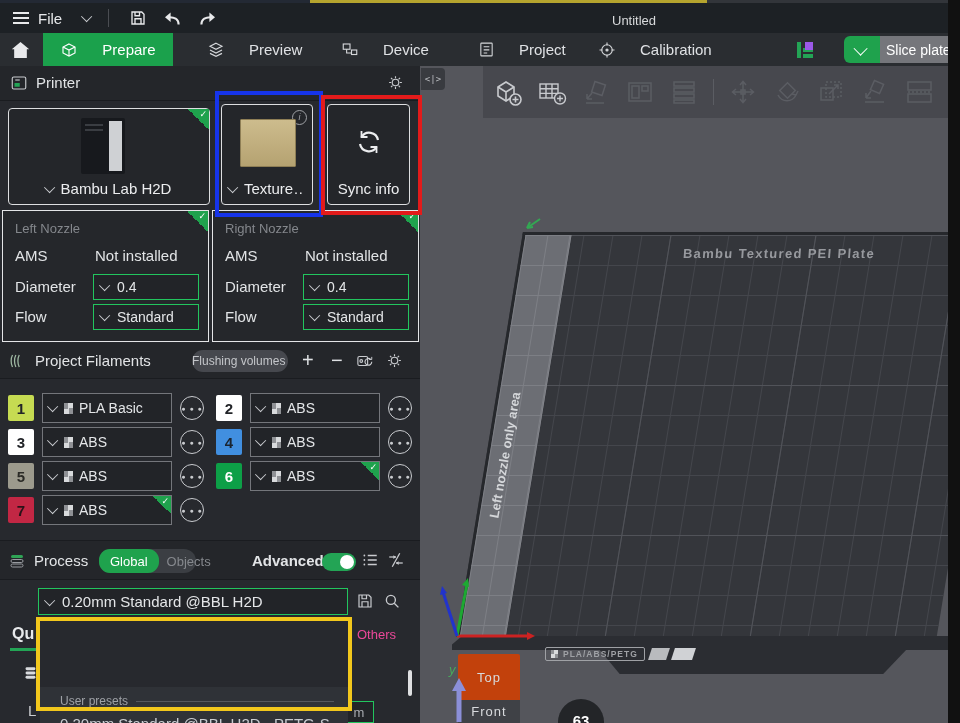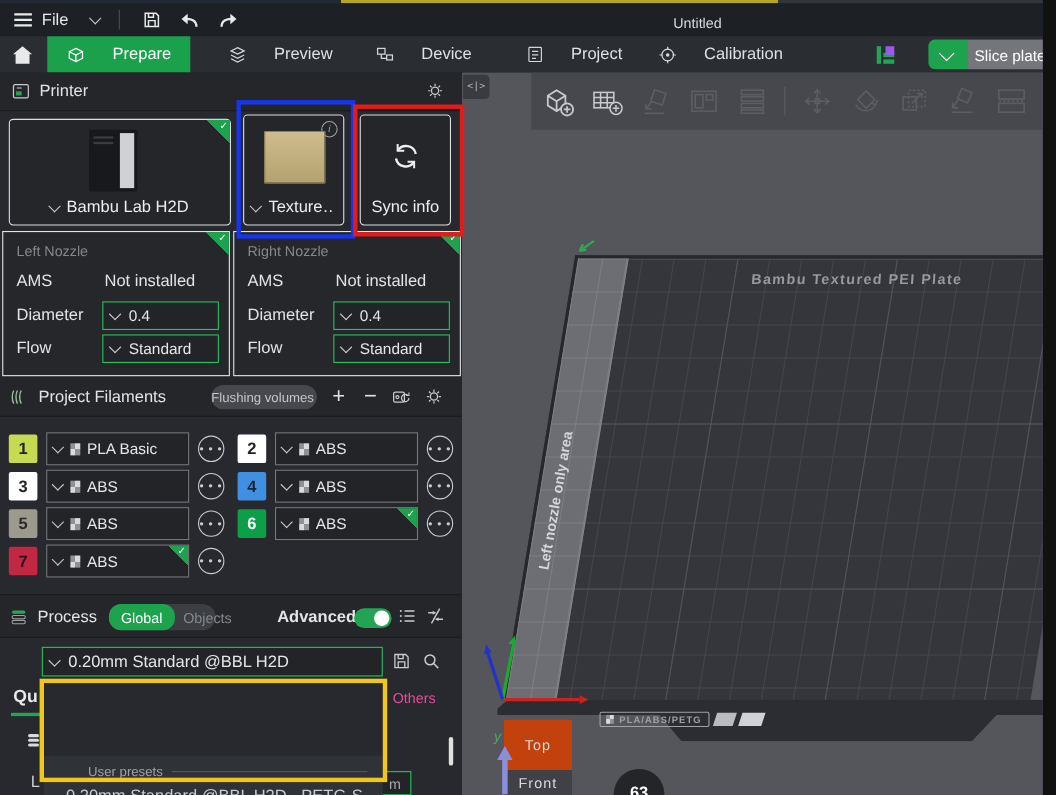--- a/index.html
+++ b/index.html
@@ -59,21 +59,21 @@
   .dd-label{font-size:14px;color:#E4E6E8;white-space:nowrap;overflow:hidden;}
   .ell{width:22px;height:22px;border:1.5px solid #C9CBCF;border-radius:50%;display:flex;align-items:center;justify-content:center;color:#C9CBCF;font-size:7px;letter-spacing:1px;}
   
   .scope{position:absolute;left:99px;top:549px;width:97px;height:24px;background:#3B3E43;border-radius:12px;display:flex;align-items:center;}
   .scope-g{background:#1FA24D;border-radius:11px;height:24px;padding:0 11px;color:#fff;font-size:13px;display:flex;align-items:center;}
   .scope-o{color:#85888D;font-size:13px;padding:0 8px;}
   .tog{position:absolute;left:322px;top:552px;width:34px;height:18px;background:#23A455;border-radius:9px;}
   .tog::after{content:"";position:absolute;right:2px;top:2px;width:14px;height:14px;background:#fff;border-radius:50%;}
   
   #popup{position:absolute;left:40px;top:621px;width:308px;height:102px;background:#2F3237;z-index:5;}
-  .pp-head{display:flex;align-items:center;gap:8px;padding:7px 14px 0 20px;font-size:12px;color:#9EA1A6;margin-left:20px;}
+  .pp-head{display:flex;align-items:center;gap:8px;padding:7px 14px 0 20px;font-size:12px;color:#9EA1A6;}
   .pp-head .line{flex:1;height:1px;background:#55585D;}
   .pp-item{padding:7px 0 2px 20px;font-size:15px;color:#C9CCD1;white-space:nowrap;overflow:hidden;}
   #yellowbox{left:36px;top:617px;width:308px;height:86px;border-width:4px;border-color:#F2C71C;z-index:6;}
   #bluebox{left:215px;top:91px;width:100px;height:118px;border-width:4px;border-color:#1634EA;z-index:3;}
   #redbox{left:321px;top:95px;width:93px;height:112px;border-width:4px;border-color:#E31B1B;z-index:3;}
   .hibox{background:transparent;}
   
   #viewport{left:420px;top:66px;width:540px;height:657px;background:#55565C;overflow:hidden;}
   #vtoolbar{position:absolute;left:63px;top:0;width:477px;height:52px;background:#47484E;display:flex;align-items:center;gap:14px;padding-left:10px;box-sizing:border-box;}
   .vt{color:#5B5D63;}

